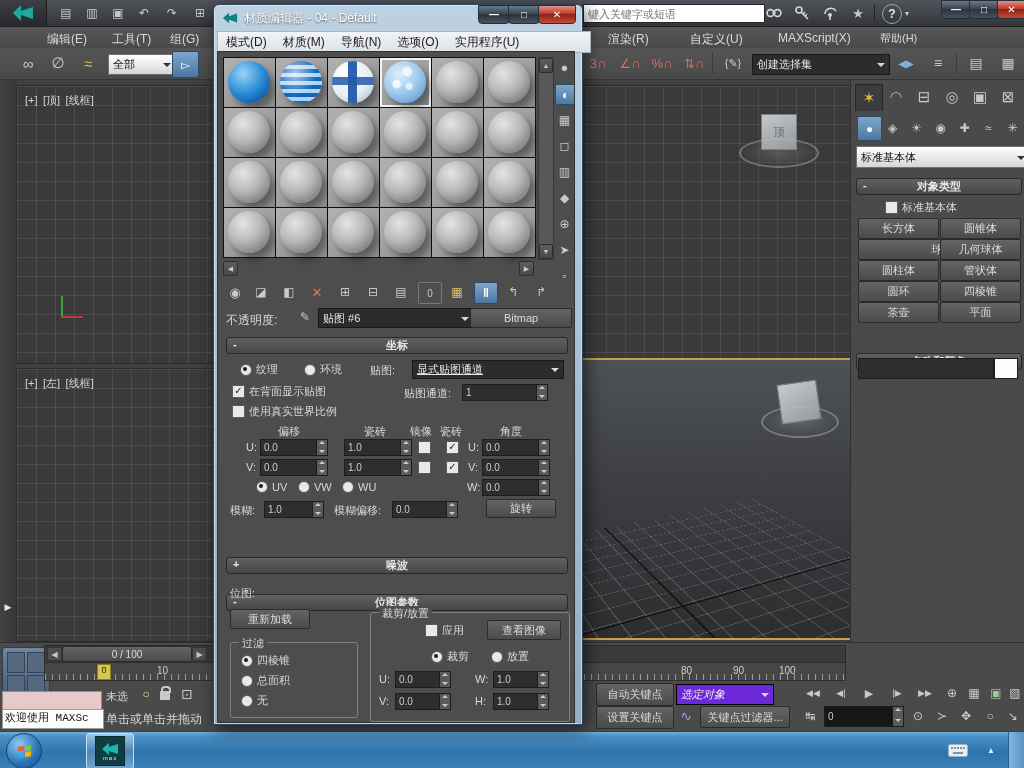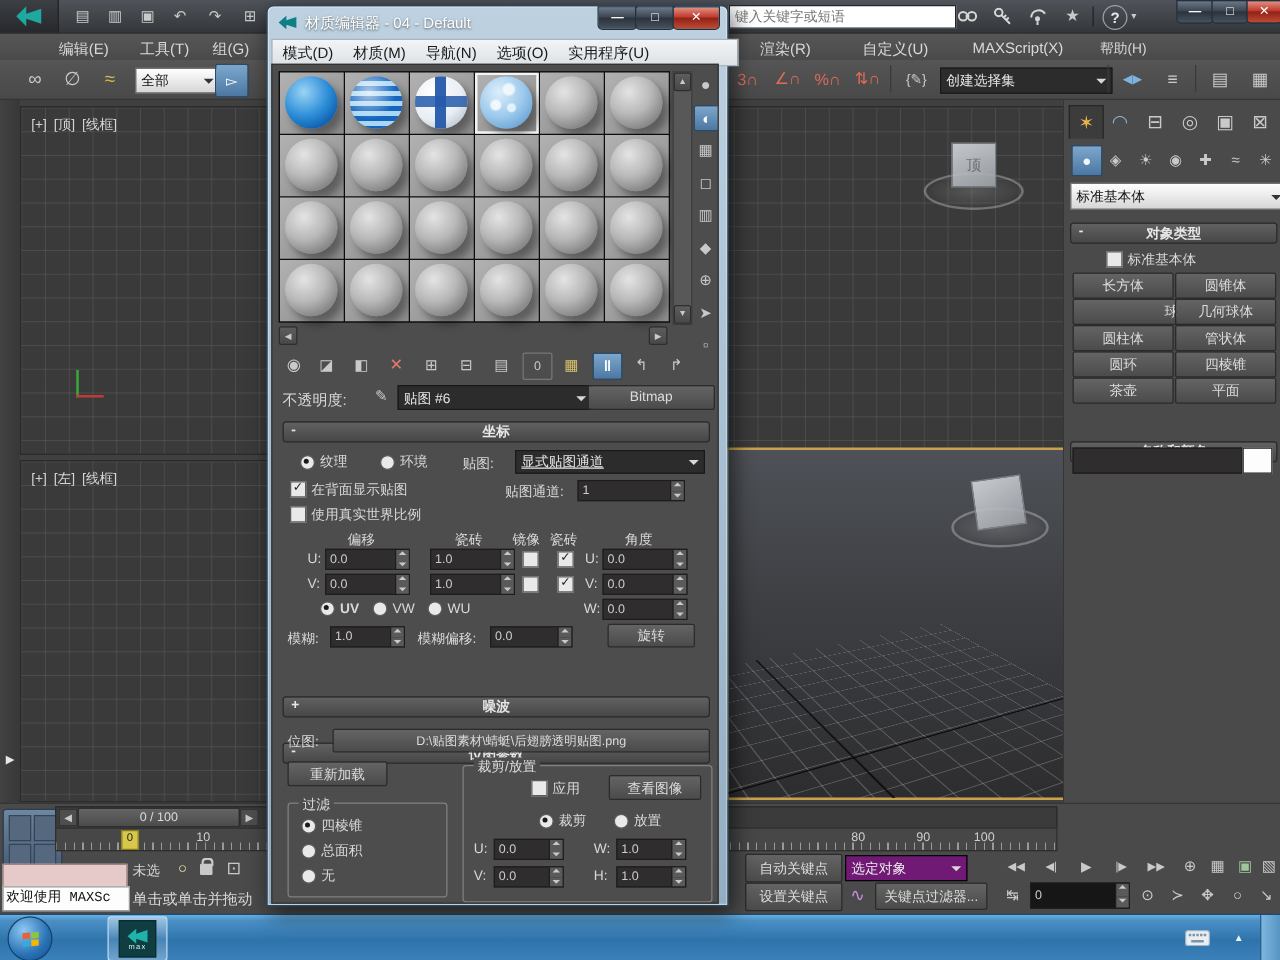--- a/index.html
+++ b/index.html
@@ -16,21 +16,21 @@
        color:#cccccc;font-size:10px;}
   .fld .v{flex:1;padding:0 3px;}
   .spin{width:10px;align-self:stretch;display:flex;flex-direction:column;border-left:1px solid #1d1d1d;}
   .spin i{flex:1;background:#5a5a5a;position:relative;}
   .spin i.up::after{content:"";position:absolute;left:2px;top:1px;border:3px solid transparent;border-bottom-color:#c9c9c9;border-top-width:0;}
   .spin i.dn::after{content:"";position:absolute;left:2px;top:2px;border:3px solid transparent;border-top-color:#c9c9c9;border-bottom-width:0;}
   .dd{display:flex;align-items:center;font-size:11px;padding:0 4px;}
   .dd .t{flex:1;overflow:hidden;white-space:nowrap;}
   .dd .ar{width:0;height:0;border:4px solid transparent;border-top-color:#d8d8d8;margin-top:5px;margin-left:3px;}
   .dd.dark{background:#2c2c2c;border:1px solid #191919;color:#e6e6e6;}
-  .dd.black{background:#701a75;border:1px solid #000;color:#eee;}
+  .dd.black{background:#6d28d9;border:1px solid #000;color:#eee;font-style:italic;}
   .dd.light{background:linear-gradient(#ffffff,#d6d6d6);border:1px solid #707070;color:#111;}
   .dd.light .ar{border-top-color:#333;}
   .chk{width:11px;height:11px;background:#e9e9e9;border:1px solid #5c5c5c;font-size:10px;line-height:10px;
        text-align:center;color:#1a1a1a;flex:none;}
   .chk.on::after{content:"✓";font-weight:bold;}
   .radio{width:10px;height:10px;border-radius:50%;background:#e9e9e9;border:1px solid #5c5c5c;position:relative;flex:none;}
   .radio.on::after{content:"";position:absolute;left:2px;top:2px;width:4px;height:4px;border-radius:50%;background:#1a1a1a;}
   .row{display:flex;align-items:center;gap:4px;}
   .roll{background:linear-gradient(#616161,#474747);border:1px solid #292929;border-radius:3px;
         color:#e6e6e6;font-size:11px;font-weight:bold;display:flex;align-items:center;justify-content:center;
@@ -618,21 +618,21 @@
       <span class="abs chk on" style="left:228px;top:409px;"></span>
       <span class="abs lbl" style="left:250px;top:409px;">V:</span>
       <div class="abs fld" style="left:264px;top:407px;width:66px;height:15px;">
         <span class="v">0.0</span>
         <span class="spin">
             <i class="up"></i>
             <i class="dn"></i>
           </span>
       </div>
 
-      <div class="abs row" style="left:38px;top:429px;font-weight:bold;">
+      <div class="abs row" style="left:38px;top:429px;">
         <span class="radio on"></span>
         <span class="lbl">UV</span>
       </div>
       <div class="abs row" style="left:80px;top:429px;">
         <span class="radio"></span>
         <span class="lbl">VW</span>
       </div>
       <div class="abs row" style="left:124px;top:429px;">
         <span class="radio"></span>
         <span class="lbl">WU</span>
@@ -667,21 +667,20 @@
       <div class="abs roll" style="left:8px;top:488px;width:340px;">
         <span class="pm">+</span>
           <span>噪波</span>
       </div>
 
       <div class="abs roll" style="left:8px;top:508px;width:340px;">
         <span class="pm">-</span>
           <span>位图参数</span>
       </div>
       <span class="abs lbl" style="left:12px;top:534px;">位图:</span>
-      <div class="abs btn" style="left:48px;top:531px;width:300px;height:17px;font-size:10px;overflow:hidden;">D:\贴图素材\蜻蜓\后翅膀透明贴图.png</div>
       <div class="abs btn" style="left:12px;top:557px;width:78px;height:18px;">重新加载</div>
 
       <div class="abs grp" style="left:152px;top:560px;width:198px;height:108px;">
         <span class="legend">裁剪/放置</span>
         <div class="abs row" style="left:54px;top:10px;">
           <span class="chk"></span>
           <span class="lbl">应用</span>
         </div>
         <div class="abs btn" style="left:116px;top:7px;width:72px;height:18px;">查看图像</div>
         <div class="abs row" style="left:60px;top:36px;">

